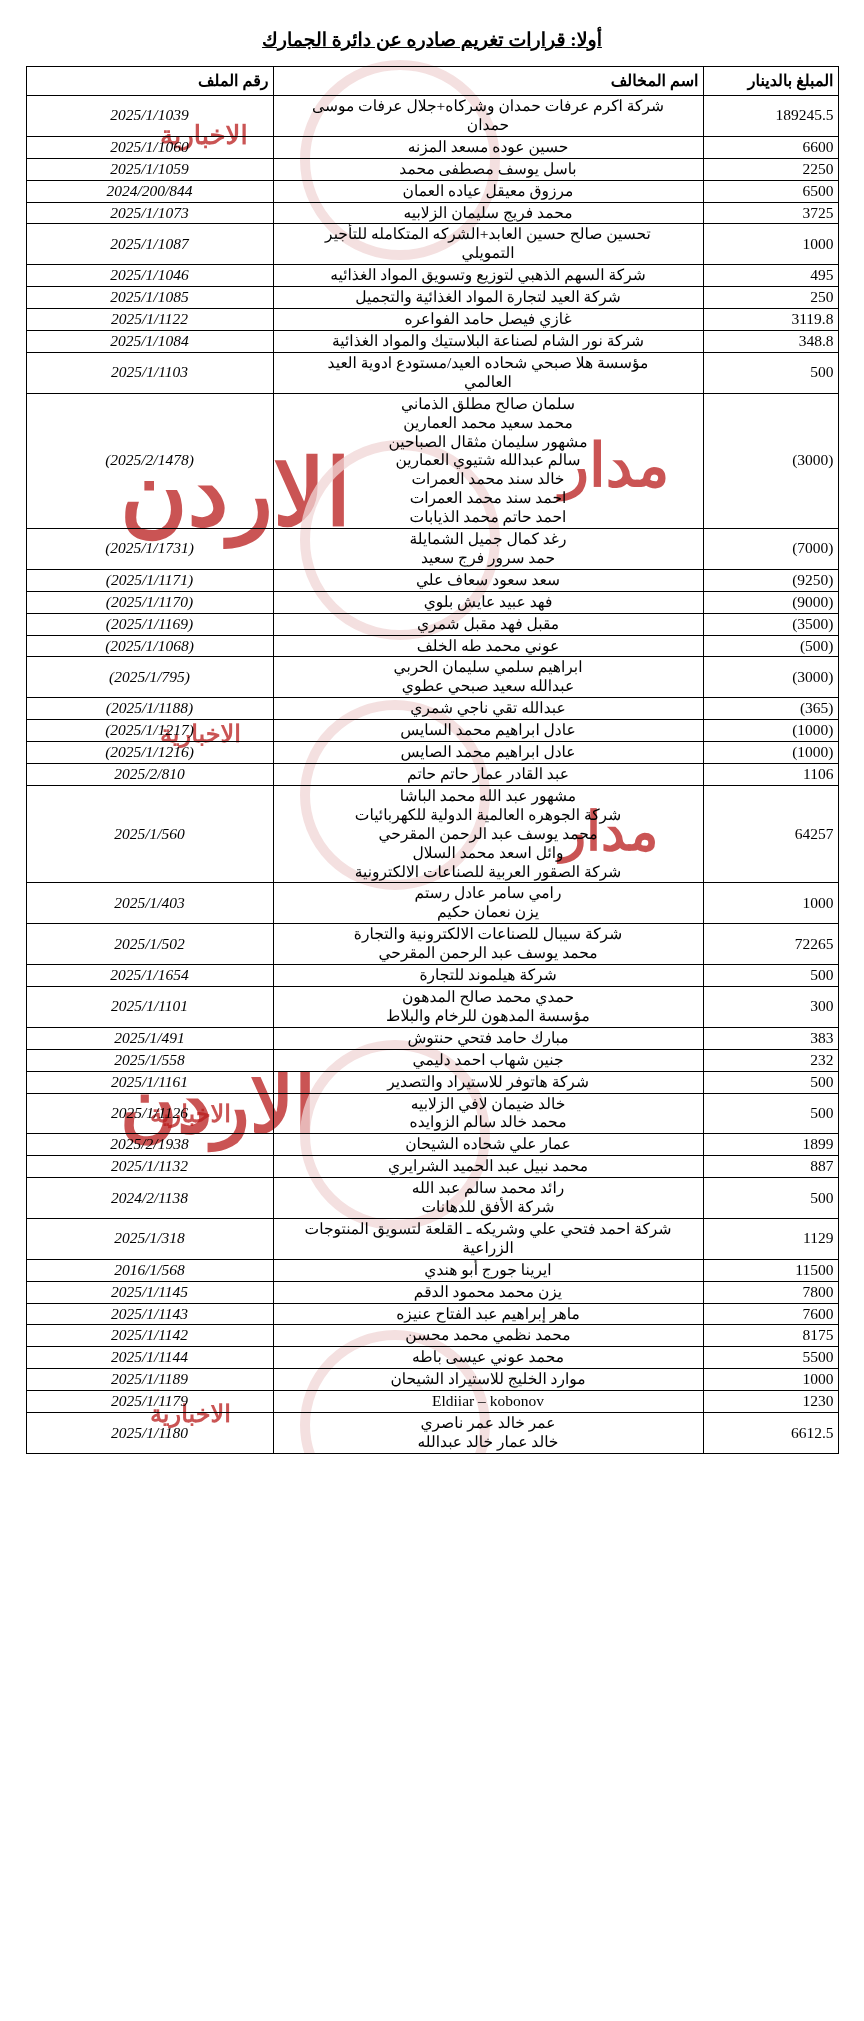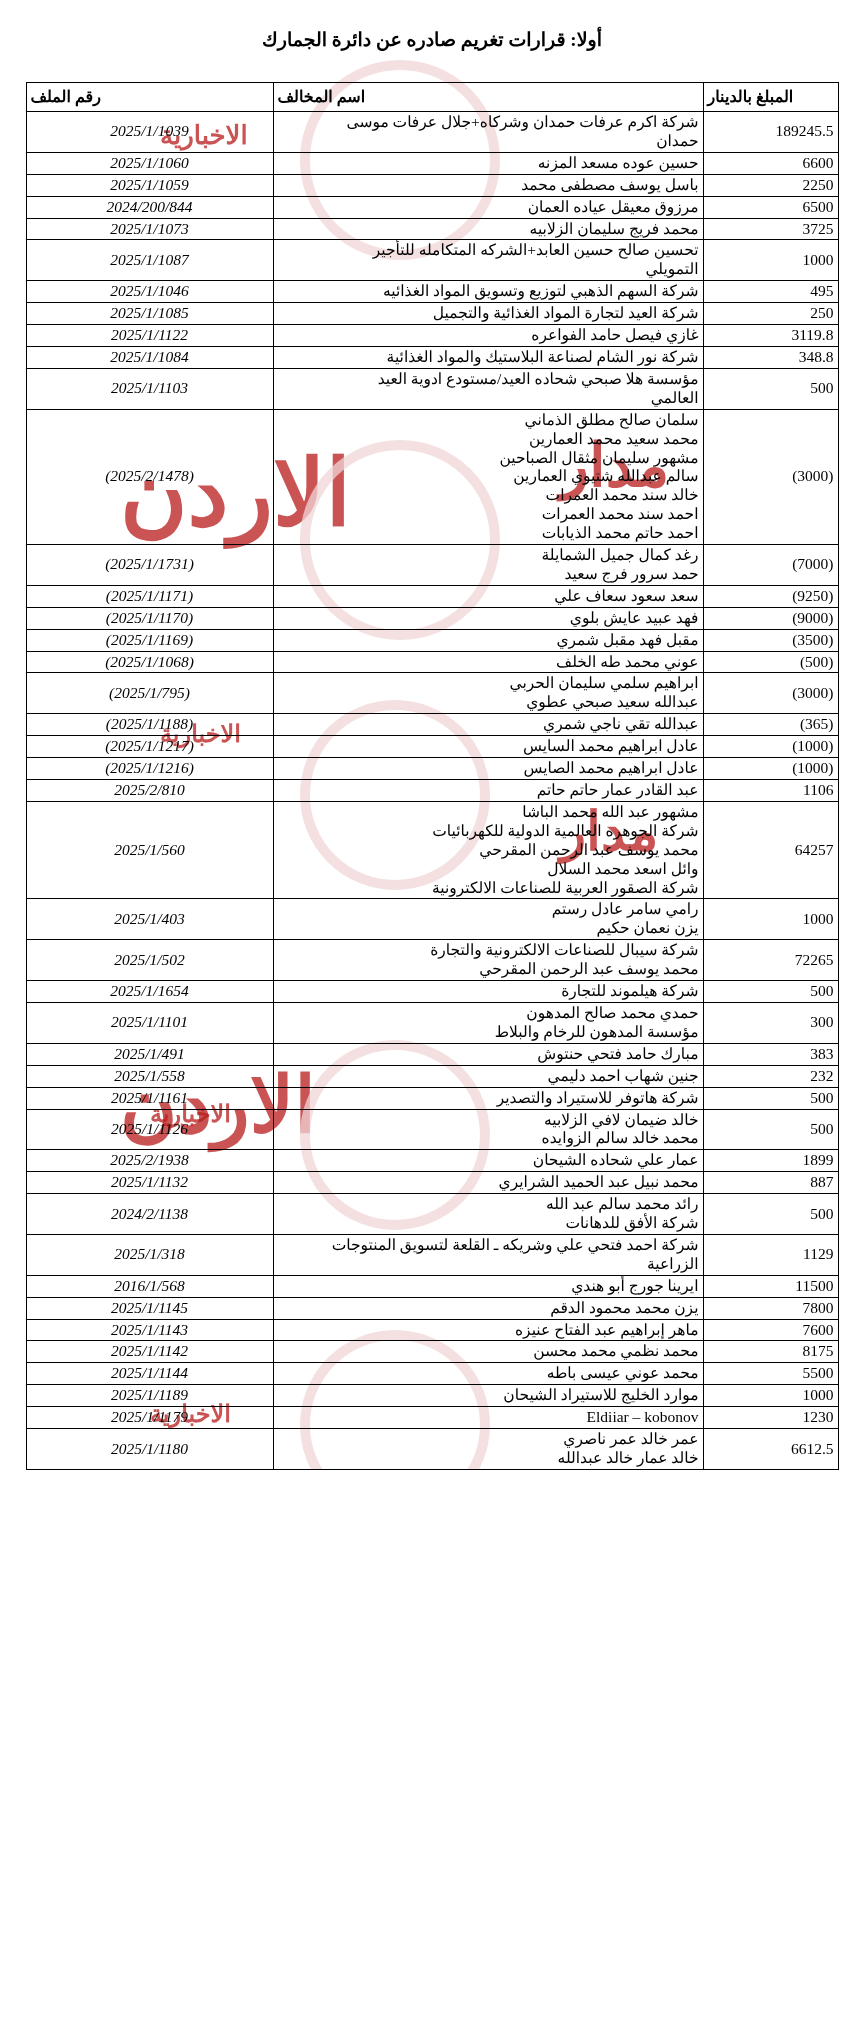--- a/index.html
+++ b/index.html
@@ -35,21 +35,22 @@
   .wm-ring {
     border-radius: 50%;
     border: 10px solid #f0d6d6;
     opacity: .75;
   }
   
   .doc-title {
     text-align: center;
     font-size: 19px;
     font-weight: bold;
-    margin: 0 0 31px 0;
+    text-decoration: underline;
+    margin: 0 0 15px 0;
     position: relative;
     z-index: 3;
     font-family: "Liberation Serif", serif;
   }
   
   table.main {
     border-collapse: collapse;
     margin: 0 auto;
     width: 812px;
     position: relative;
@@ -60,30 +61,30 @@
   table.main th, table.main td {
     border: 1px solid #000000;
     padding: 1px 4px;
     font-size: 15.5px;
     line-height: 1.22;
     vertical-align: middle;
     background: transparent;
   }
   table.main th {
     font-weight: bold;
-    text-align: left;
+    text-align: right;
     height: 26px;
     font-size: 16px;
   }
   col.c-amount { width: 135px; }
   col.c-name   { width: 430px; }
   col.c-file   { width: 247px; }
 
   td.amount { }
-  td.name   { }
+  td.name   { text-align: center; }
   td.file   { text-align: center; font-style: italic; }
   td.name .ln { display: block; }
 </style>
 </head>
 <body>
 
 <div class="page">
 
   <div class="wm wm-ring" style="left:300px; top:60px; width:180px; height:180px;"></div>
   <div class="wm wm-text" style="left:160px; top:120px; font-size:26px;">الاخبارية</div>

